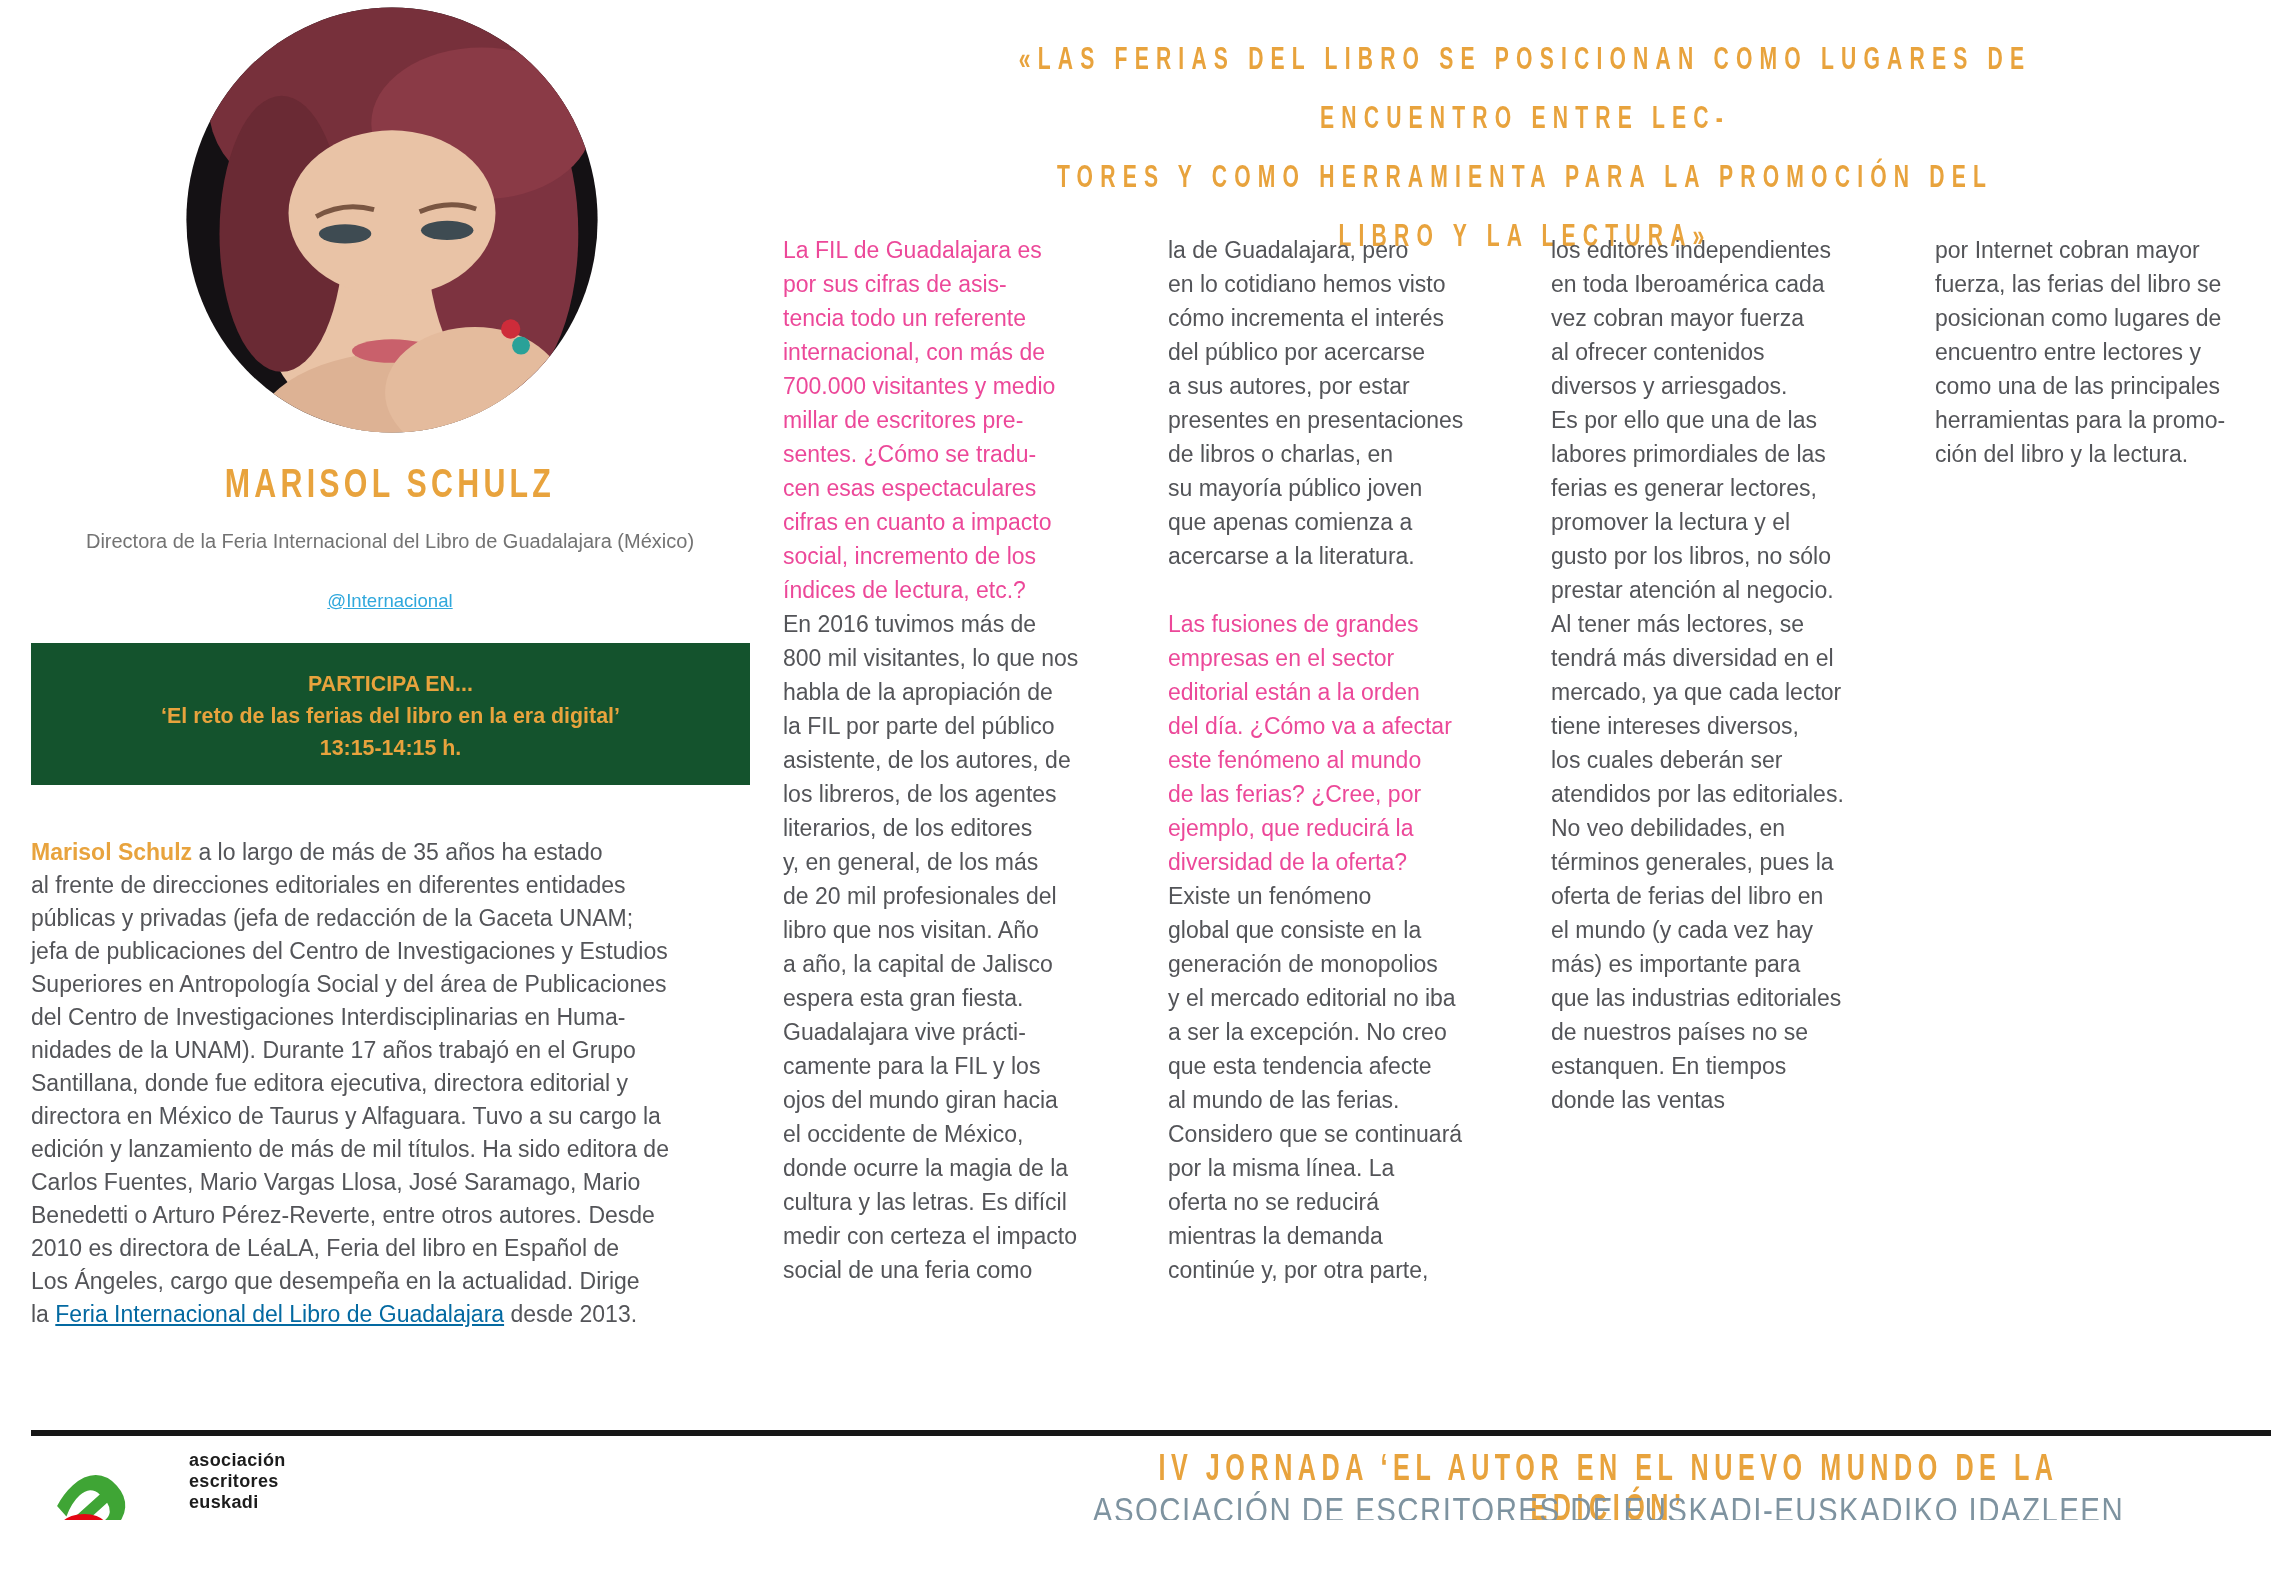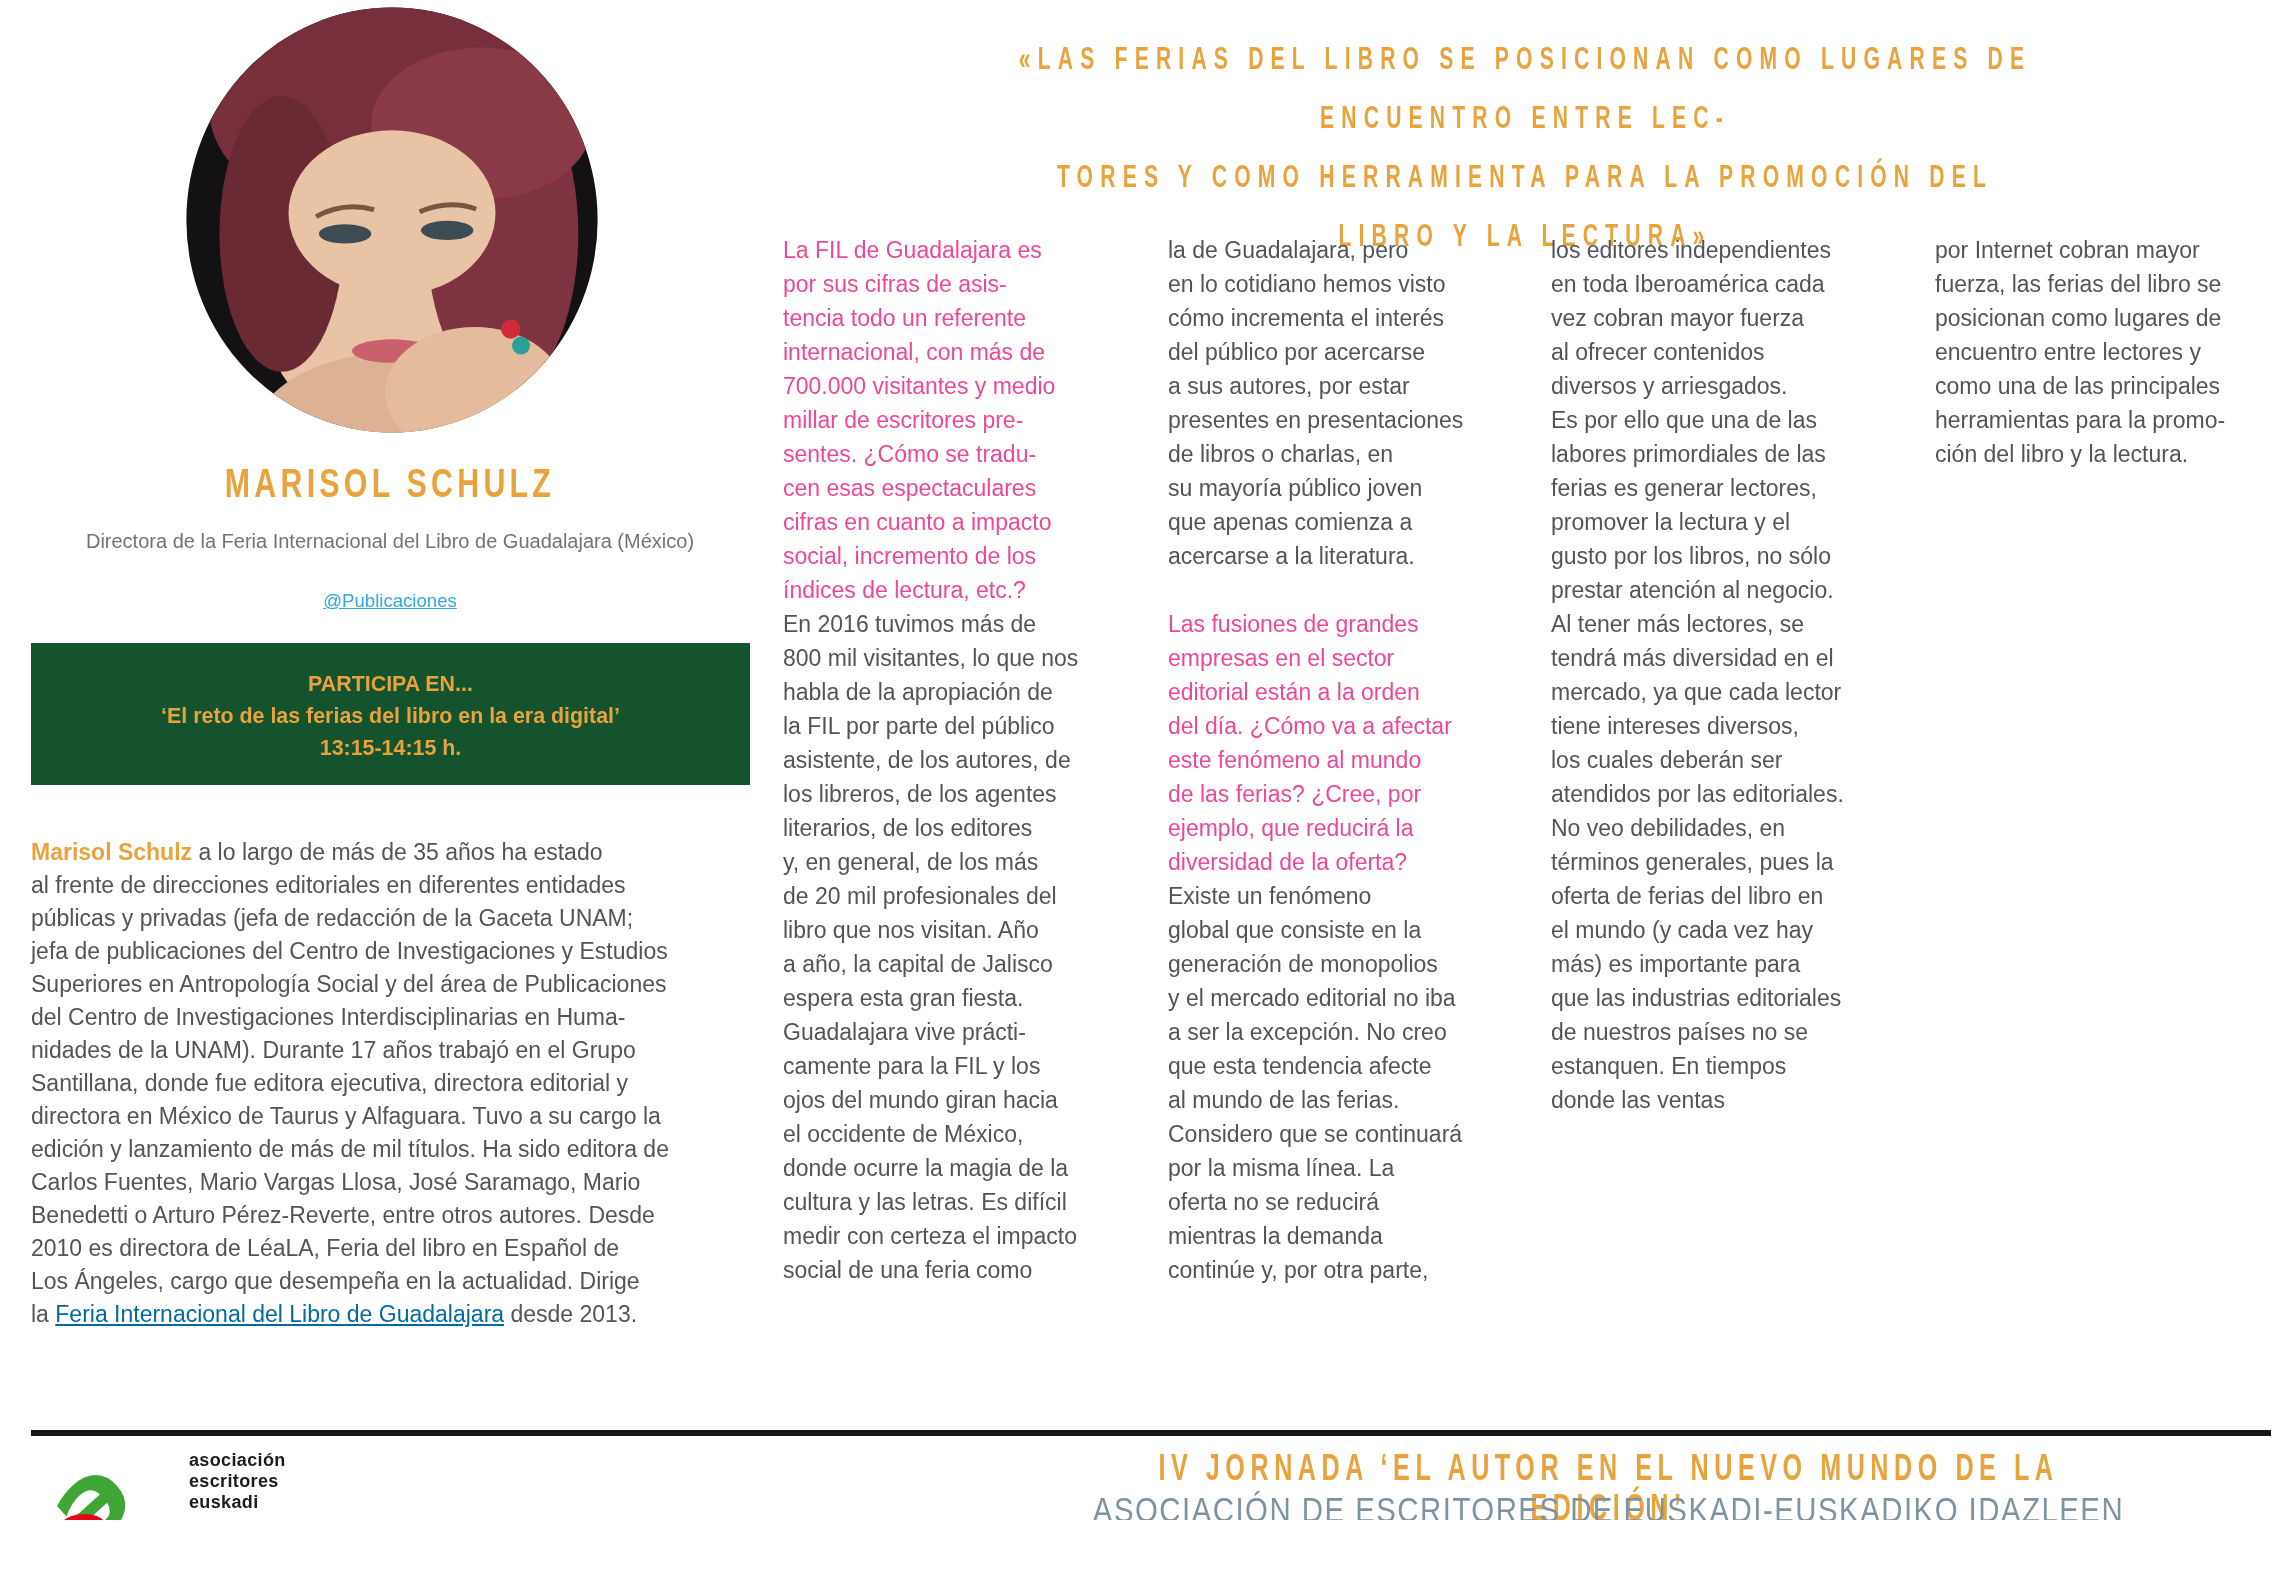--- a/index.html
+++ b/index.html
@@ -111,21 +111,21 @@
       </g>
     </svg>
   </div>
 
   <div class="abs display headline pre">«LAS FERIAS DEL LIBRO SE POSICIONAN COMO LUGARES DE ENCUENTRO ENTRE LEC-
 TORES Y COMO HERRAMIENTA PARA LA PROMOCIÓN DEL LIBRO Y LA LECTURA»</div>
 
   <div class="abs display profile-name">MARISOL SCHULZ</div>
   <div class="abs profile-title">Directora de la Feria Internacional del Libro de Guadalajara (México)</div>
   <div class="abs profile-handle">
-    <a href="#">@Publicaciones</a>
+    <a href="#">@Internacional</a>
   </div>
 
   <div class="abs participa-box">
     <div class="participa-inner">
       <div>PARTICIPA EN...</div>
       <div>‘El reto de las ferias del libro en la era digital’</div>
       <div>13:15-14:15 h.</div>
     </div>
   </div>
 

